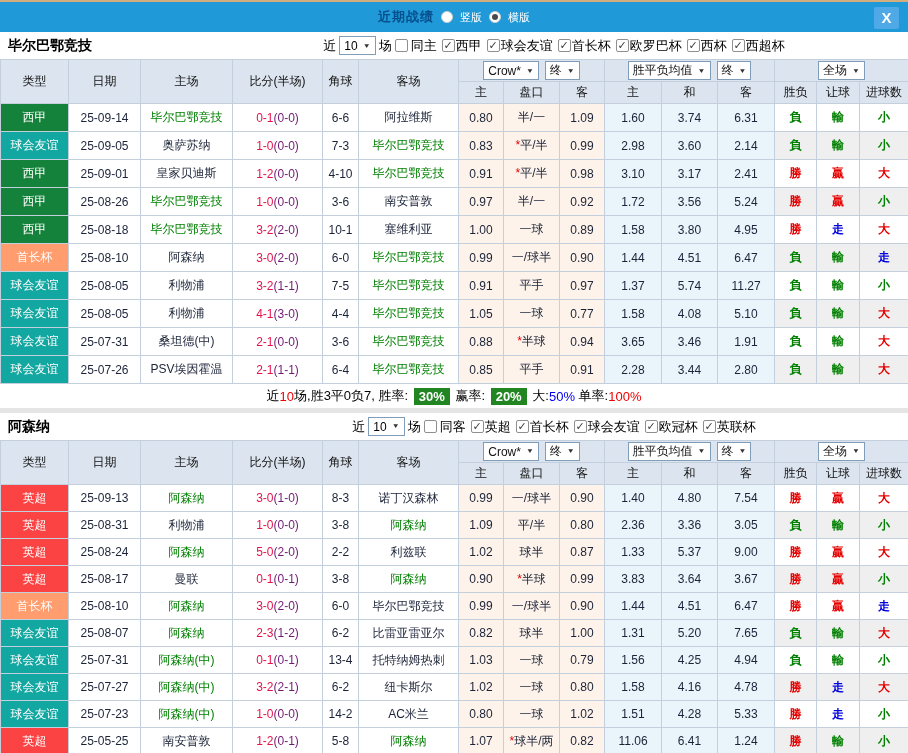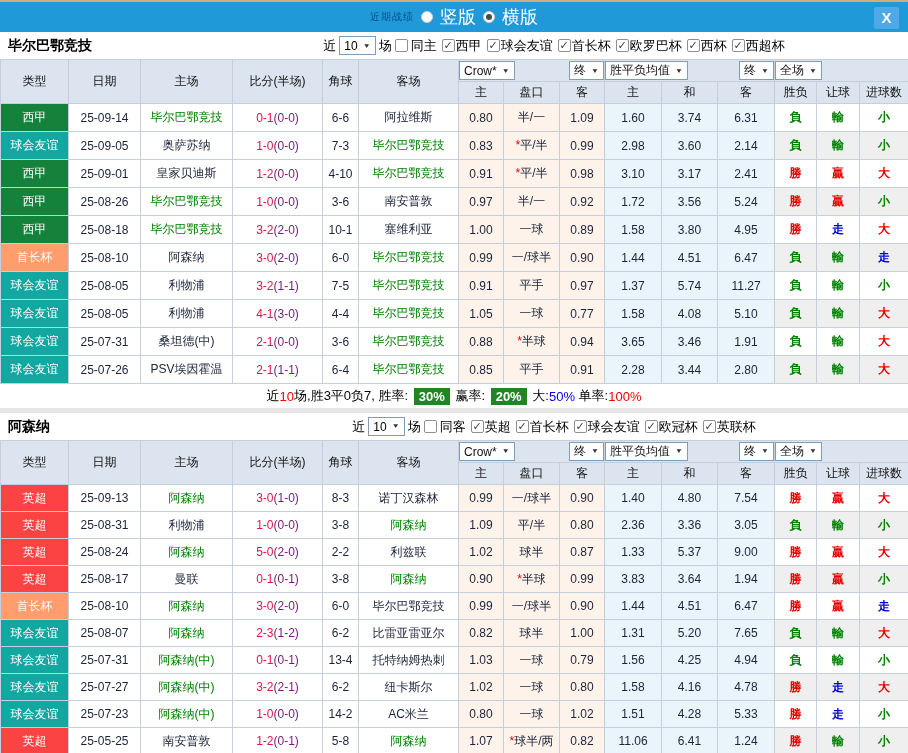--- a/index.html
+++ b/index.html
@@ -1,43 +1,43 @@
 <!DOCTYPE html>
 <html><head>
 <meta charset="utf-8">
 <style>
   *{margin:0;padding:0;box-sizing:border-box}
   html,body{width:908px;height:753px;overflow:hidden;background:#fff;
     font-family:"Liberation Sans","DejaVu Sans",sans-serif;font-size:12px;color:#1b2338}
   
   .topbar{height:32px;background:#1f99d8;border-top:2px solid #d2ae7d;position:relative;
     display:flex;align-items:center;justify-content:center;gap:7px}
-  .topbar-title{color:#07508e;font-weight:normal;font-size:10px;letter-spacing:1px}
+  .topbar-title{color:#07508e;font-weight:bold;font-size:13px;letter-spacing:1px}
   .radio{width:12px;height:12px;border-radius:50%;background:#fff;border:1px solid #cfcfcf;
     display:inline-block;position:relative;flex:0 0 auto}
   .radio.sel::after{content:"";position:absolute;left:2px;top:2px;width:6px;height:6px;border-radius:50%;background:#4a4a4a}
-  .radio-label{color:#fff;font-size:18px}
+  .radio-label{color:#fff;font-size:11px}
   .close-btn{position:absolute;right:9px;top:5px;width:25px;height:22px;background:#4fa9e6;
     color:#fff;font-weight:bold;font-size:15px;text-align:center;line-height:22px;border-radius:2px;cursor:pointer}
   
   .sec-head{height:27px;display:flex;align-items:center;background:#fff}
   .team-name{font-weight:bold;font-size:14px;padding-left:8px;width:200px;color:#000}
   .filters{flex:1;display:flex;align-items:center;justify-content:center;gap:3px;font-size:13px;color:#000}
   .sel-box{border:1px solid #7f9db9;background:#fff;font-size:12px;padding:1px 4px;height:19px;
     display:inline-flex;align-items:center;gap:5px;cursor:pointer;white-space:nowrap}
   .caret{font-size:8px;color:#333;transform:scaleY(.8)}
   .cb{width:13px;height:13px;border:1px solid #8f8f8f;background:#fff;display:inline-block;
     text-align:center;line-height:11px;font-size:11px;color:#3a3a3a;border-radius:2px;flex:0 0 auto;cursor:pointer}
   .lg{display:inline-flex;align-items:center;gap:1px;margin-left:2px}
   
   table{border-collapse:collapse;table-layout:fixed;width:908px}
   th,td{border:1px solid #c3cfdd;overflow:hidden;white-space:nowrap;text-align:center;font-size:12px}
   thead th{background:#dce5ef;font-weight:normal;color:#111;height:22px}
   thead .dd-cell{background:#dce5ef}
-  thead .dd-wrap{display:flex;align-items:center;justify-content:space-between;gap:6px}
+  thead .dd-wrap{display:flex;align-items:center;justify-content:center;gap:6px}
   tbody td{height:28px;background:#fff}
   .rows27 tbody td{height:27px}
   td.odds{background:#fdf3ea}
   td.avg{background:#e9f4fb}
   tr.alt td.resc{background:#efefef}
   td.resc{font-weight:bold}
   .hl{color:#008000}
   .ft{color:#e8114b}
   .ht{color:#701a75}
   .star{color:#e80000}
@@ -521,21 +521,21 @@
           <td>25-08-17</td>
           <td class="">曼联</td>
           <td><span class="ft">0-1</span><span class="ht">(0-1)</span></td>
           <td>3-8</td>
           <td class="hl">阿森纳</td>
           <td class="odds">0.90</td>
           <td class="odds"><span class="star">*</span><span>半球</span></td>
           <td class="odds">0.99</td>
           <td class="avg">3.83</td>
           <td class="avg">3.64</td>
-          <td class="avg">1.94</td>
+          <td class="avg">3.67</td>
           <td class="resc res-red">勝</td>
           <td class="resc res-red">贏</td>
           <td class="resc res-green">小</td>
         </tr>
         <tr class="">
           <td style="background:#ff9d6e;color:#fff">首长杯</td>
           <td>25-08-10</td>
           <td class="hl">阿森纳</td>
           <td><span class="ft">3-0</span><span class="ht">(2-0)</span></td>
           <td>6-0</td>

